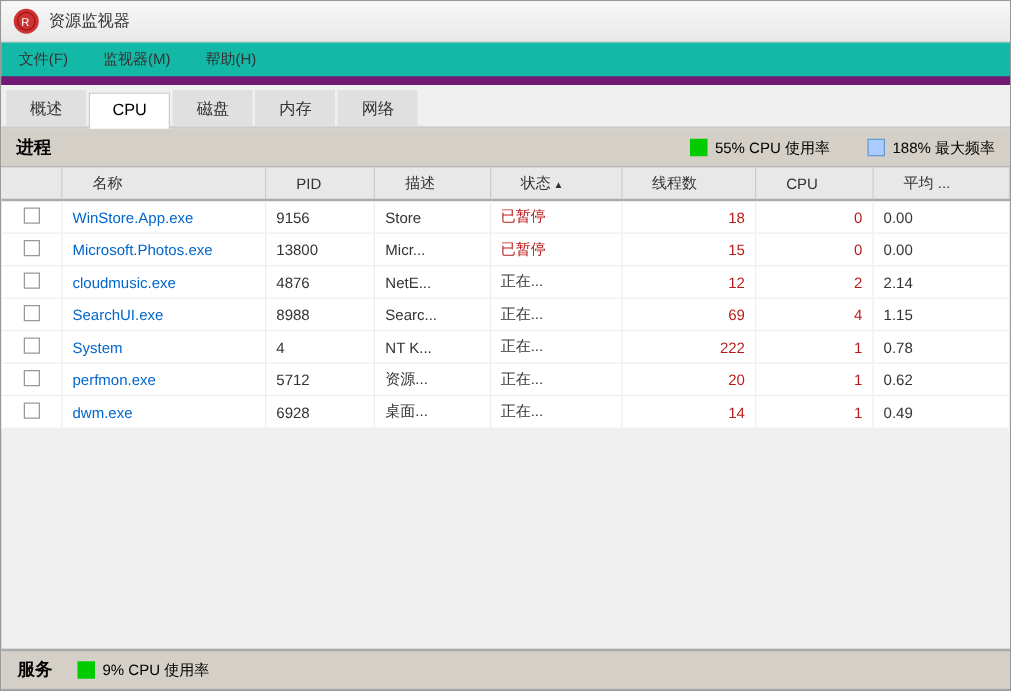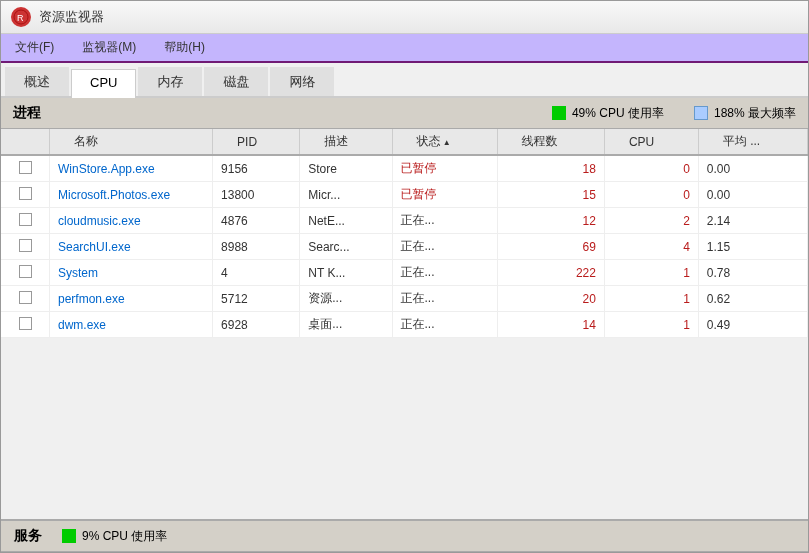--- a/index.html
+++ b/index.html
@@ -37,25 +37,25 @@
       font-size: 10px;
       color: white;
       flex-shrink: 0;
     }
     .title-text {
       font-size: 13px;
       color: #333;
     }
     
     .menu-bar {
-      background: #c4b5fd;
+      background: #14b8a6;
       padding: 3px 10px;
       display: flex;
       gap: 20px;
-      border-bottom: 2px solid #701a75;
+      border-bottom: 7px solid #701a75;
     }
     .menu-item {
       font-size: 12px;
       color: #333;
       cursor: pointer;
       padding: 2px 4px;
     }
     
     .tab-bar {
       background: #f0f0f0;
@@ -219,33 +219,33 @@
 
   <div class="menu-bar">
     <span class="menu-item">文件(F)</span>
     <span class="menu-item">监视器(M)</span>
     <span class="menu-item">帮助(H)</span>
   </div>
 
   <div class="tab-bar">
     <div class="tab">概述</div>
     <div class="tab active">CPU</div>
+    <div class="tab">磁盘</div>
     <div class="tab">内存</div>
-    <div class="tab">磁盘</div>
     <div class="tab">网络</div>
   </div>
 
   <div class="main-content">
 
     <div class="section-header">
       <span class="section-title">进程</span>
       <div class="section-stats">
         <div class="stat-item">
           <span class="green-square"></span>
-          <span>49% CPU 使用率</span>
+          <span>55% CPU 使用率</span>
         </div>
         <div class="stat-item">
           <span class="blue-square"></span>
           <span>188% 最大频率</span>
         </div>
       </div>
     </div>
 
     <div class="table-container scrollbar-area" style="height: 330px; overflow-y: auto;">
       <table class="process-table">

